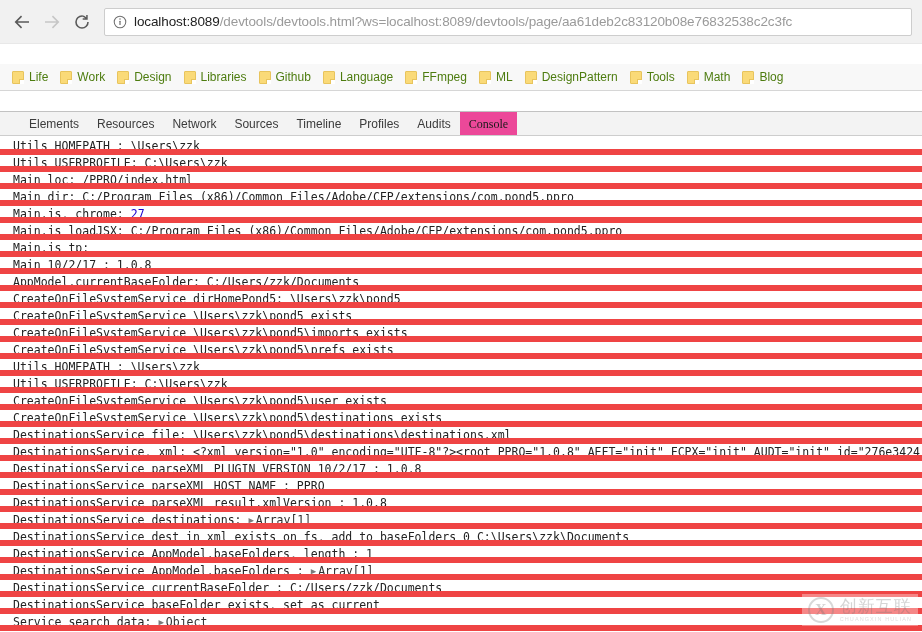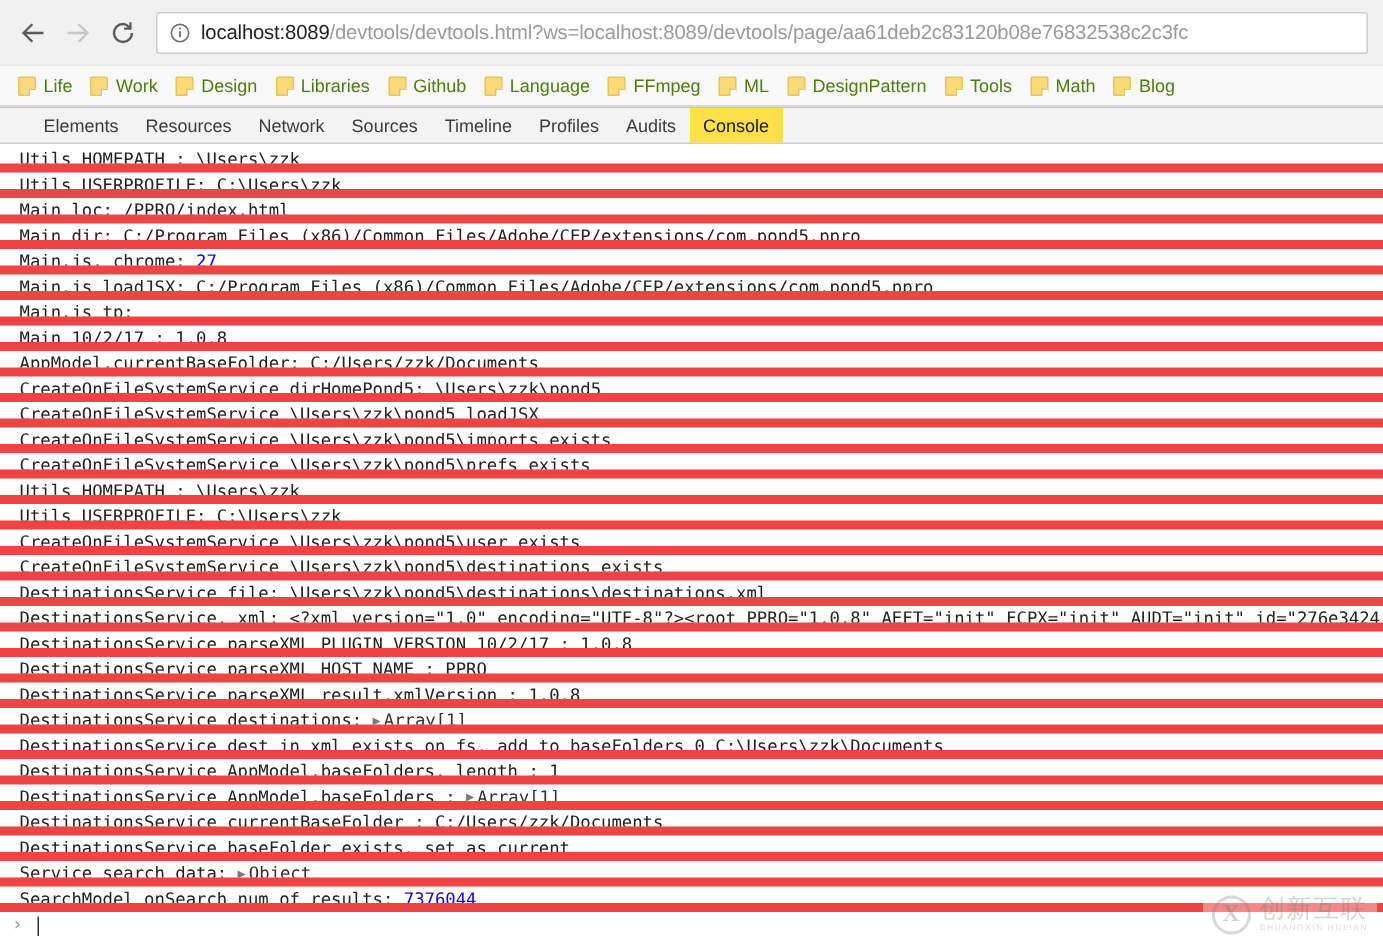--- a/index.html
+++ b/index.html
@@ -6,21 +6,21 @@
   html, body {
     width: 922px; height: 632px;
     background: #ffffff;
     font-family: "Liberation Sans", sans-serif;
     overflow: hidden;
   }
   #app {
     width: 922px; height: 632px;
     position: relative;
     background: #ffffff;
-    display: flex; flex-direction: column;
+    display: flex; flex-direction: column; gap: 20px;
   }
 
   
   .chrome-top {
     height: 44px;
     background: #f1f1f1;
     display: flex;
     align-items: center;
     padding: 0 8px;
     flex: 0 0 auto;
@@ -130,22 +130,23 @@
   .dt-tab {
     display: flex;
     align-items: center;
     padding: 0 9px;
     font-size: 12px;
     color: #3b3b3b;
     line-height: 1;
     height: 100%;
   }
   .dt-tab.active {
-    background: #fde047;
+    background: #ec4899;
     color: #1a1a1a;
+    font-family: Liberation Serif, serif;
   }
 
   .console-body {
     flex: 1 1 auto;
     background: #ffffff;
     overflow: hidden;
     position: relative;
     padding-top: 2px;
   }
   .log-line {
@@ -329,21 +330,21 @@
           <div class="log-line"><span>Utils HOMEPATH :  \Users\zzk</span></div>
           <div class="log-line"><span>Utils USERPROFILE: C:\Users\zzk</span></div>
           <div class="log-line"><span>Main loc: /PPRO/index.html</span></div>
           <div class="log-line"><span>Main dir: C:/Program Files (x86)/Common Files/Adobe/CEP/extensions/com.pond5.ppro</span></div>
           <div class="log-line"><span>Main.js, chrome:  </span><span class="num">27</span></div>
           <div class="log-line"><span>Main.js loadJSX: C:/Program Files (x86)/Common Files/Adobe/CEP/extensions/com.pond5.ppro</span></div>
           <div class="log-line"><span>Main.js tp:</span></div>
           <div class="log-line"><span>Main 10/2/17 :  1.0.8</span></div>
           <div class="log-line"><span>AppModel.currentBaseFolder:  C:/Users/zzk/Documents</span></div>
           <div class="log-line"><span>CreateOnFileSystemService dirHomePond5:   \Users\zzk\pond5</span></div>
-          <div class="log-line"><span>CreateOnFileSystemService \Users\zzk\pond5 loadJSX</span></div>
+          <div class="log-line"><span>CreateOnFileSystemService \Users\zzk\pond5 exists</span></div>
           <div class="log-line"><span>CreateOnFileSystemService \Users\zzk\pond5\imports exists</span></div>
           <div class="log-line"><span>CreateOnFileSystemService \Users\zzk\pond5\prefs exists</span></div>
           <div class="log-line"><span>Utils HOMEPATH :  \Users\zzk</span></div>
           <div class="log-line"><span>Utils USERPROFILE: C:\Users\zzk</span></div>
           <div class="log-line"><span>CreateOnFileSystemService \Users\zzk\pond5\user exists</span></div>
           <div class="log-line"><span>CreateOnFileSystemService \Users\zzk\pond5\destinations exists</span></div>
           <div class="log-line"><span>DestinationsService file:  \Users\zzk\pond5\destinations\destinations.xml</span></div>
           <div class="log-line"><span>DestinationsService, xml: &lt;?xml version="1.0" encoding="UTF-8"?&gt;&lt;root PPRO="1.0.8" AEFT="init" FCPX="init" AUDT="init" id="276e3424-f</span></div>
           <div class="log-line"><span>DestinationsService parseXML PLUGIN_VERSION 10/2/17 :  1.0.8</span></div>
           <div class="log-line"><span>DestinationsService parseXML HOST_NAME :  PPRO</span></div>

